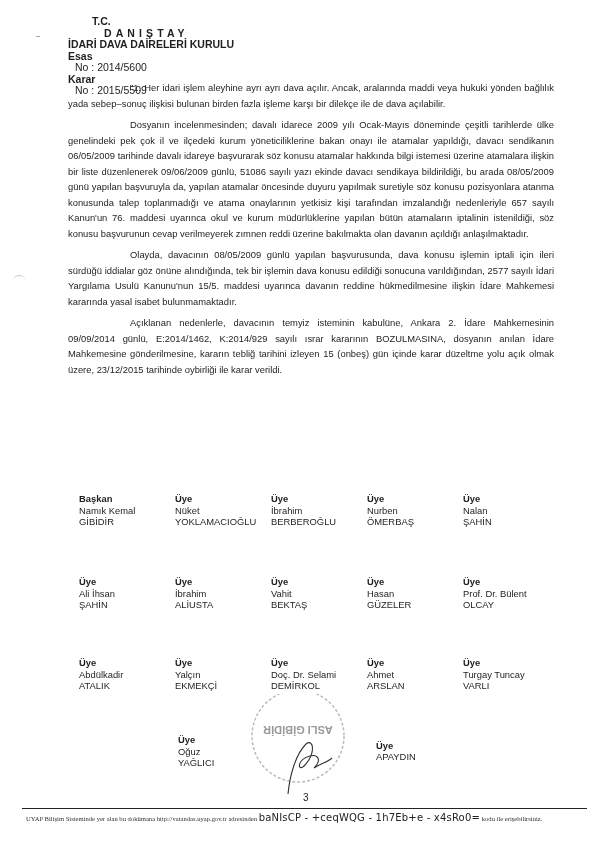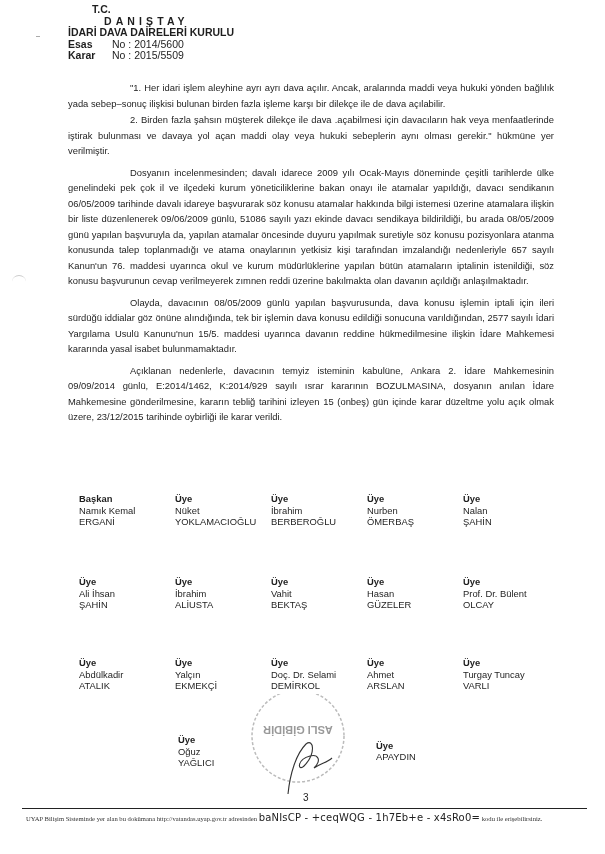--- a/index.html
+++ b/index.html
@@ -1,23 +1,23 @@
 <!DOCTYPE html>
 <html><head>
   <meta charset="utf-8">
   <style>
     html, body { margin: 0; padding: 0; background: #ffffff; }
     body {
       width: 605px; height: 854px; position: relative; overflow: hidden;
       font-family: "Liberation Sans", sans-serif; color: #1e1e1e;
     }
-    .header { position: absolute; left: 68px; top: 4px; font-size: 10.5px; line-height: 11.5px; font-weight: bold; }
+    .header { position: absolute; left: 68px; top: 16px; font-size: 10.5px; line-height: 11.5px; font-weight: bold; }
     .header .tc { padding-left: 24px; }
     .header .daire { letter-spacing: 4.1px; margin-left: 36px; }
-    .header .row { display: flex; }
+    .header .row { display: flex; flex-direction: column; }
     .header .row .lbl { width: 37px; }
     .header .row .val { font-weight: normal; margin-left: 7px; }
 
     .body-text {
       position: absolute; left: 68px; width: 486px; top: 80px;
       font-size: 9.4px; line-height: 15.5px; text-align: justify;
     }
     .body-text p { margin: 0 0 6px 0; text-indent: 62px; text-align: justify; }
     .body-text p.nogap { margin-bottom: 1px; }
 
@@ -53,31 +53,30 @@
     <span class="val">No : 2014/5600</span>
   </div>
   <div class="row">
     <span class="lbl">Karar</span>
     <span class="val">No : 2015/5509</span>
   </div>
 </div>
 
 <div class="body-text">
   <p class="nogap">"1. Her idari işlem aleyhine ayrı ayrı dava açılır. Ancak, aralarında maddi veya hukuki yönden bağlılık yada sebep–sonuç ilişkisi bulunan birden fazla işleme karşı bir dilekçe ile de dava açılabilir.</p>
-  <p class="nogap">2. Birden fazla şahsın müşterek dilekçe ile dava .açabilmesi için davacıların hak veya menfaatlerinde iştirak bulunması ve davaya yol açan maddi olay veya hukuki sebeplerin aynı olması gerekir." hükmüne yer verilmiştir.</p>
   <p style="margin-top:6px">Dosyanın incelenmesinden; davalı idarece 2009 yılı Ocak-Mayıs döneminde çeşitli tarihlerde ülke genelindeki pek çok il ve ilçedeki kurum yöneticiliklerine bakan onayı ile atamalar yapıldığı, davacı sendikanın 06/05/2009 tarihinde davalı idareye başvurarak söz konusu atamalar hakkında bilgi istemesi üzerine atamalara ilişkin bir liste düzenlenerek 09/06/2009 günlü, 51086 sayılı yazı ekinde davacı sendikaya bildirildiği, bu arada 08/05/2009 günü yapılan başvuruyla da, yapılan atamalar öncesinde duyuru yapılmak suretiyle söz konusu pozisyonlara atanma konusunda talep toplanmadığı ve atama onaylarının yetkisiz kişi tarafından imzalandığı nedenleriyle 657 sayılı Kanun'un 76. maddesi uyarınca okul ve kurum müdürlüklerine yapılan bütün atamaların iptalinin istenildiği, söz konusu başvurunun cevap verilmeyerek zımnen reddi üzerine bakılmakta olan davanın açıldığı anlaşılmaktadır.</p>
   <p>Olayda, davacının 08/05/2009 günlü yapılan başvurusunda, dava konusu işlemin iptali için ileri sürdüğü iddialar göz önüne alındığında, tek bir işlemin dava konusu edildiği sonucuna varıldığından, 2577 sayılı İdari Yargılama Usulü Kanunu'nun 15/5. maddesi uyarınca davanın reddine hükmedilmesine ilişkin İdare Mahkemesi kararında yasal isabet bulunmamaktadır.</p>
   <p>Açıklanan nedenlerle, davacının temyiz isteminin kabulüne, Ankara 2. İdare Mahkemesinin 09/09/2014 günlü, E:2014/1462, K:2014/929 sayılı ısrar kararının BOZULMASINA, dosyanın anılan İdare Mahkemesine gönderilmesine, kararın tebliğ tarihini izleyen 15 (onbeş) gün içinde karar düzeltme yolu açık olmak üzere, 23/12/2015 tarihinde oybirliği ile karar verildi.</p>
 </div>
 
 <div class="sig-row" style="top:493px">
   <div class="sig">
       <div class="title">Başkan</div>
       <div>Namık Kemal</div>
-      <div>ERGANİ</div>
+      <div>GİBİDİR</div>
     </div>
   <div class="sig">
       <div class="title">Üye</div>
       <div>Nüket</div>
       <div>YOKLAMACIOĞLU</div>
     </div>
   <div class="sig">
       <div class="title">Üye</div>
       <div>İbrahim</div>
       <div>BERBEROĞLU</div>

